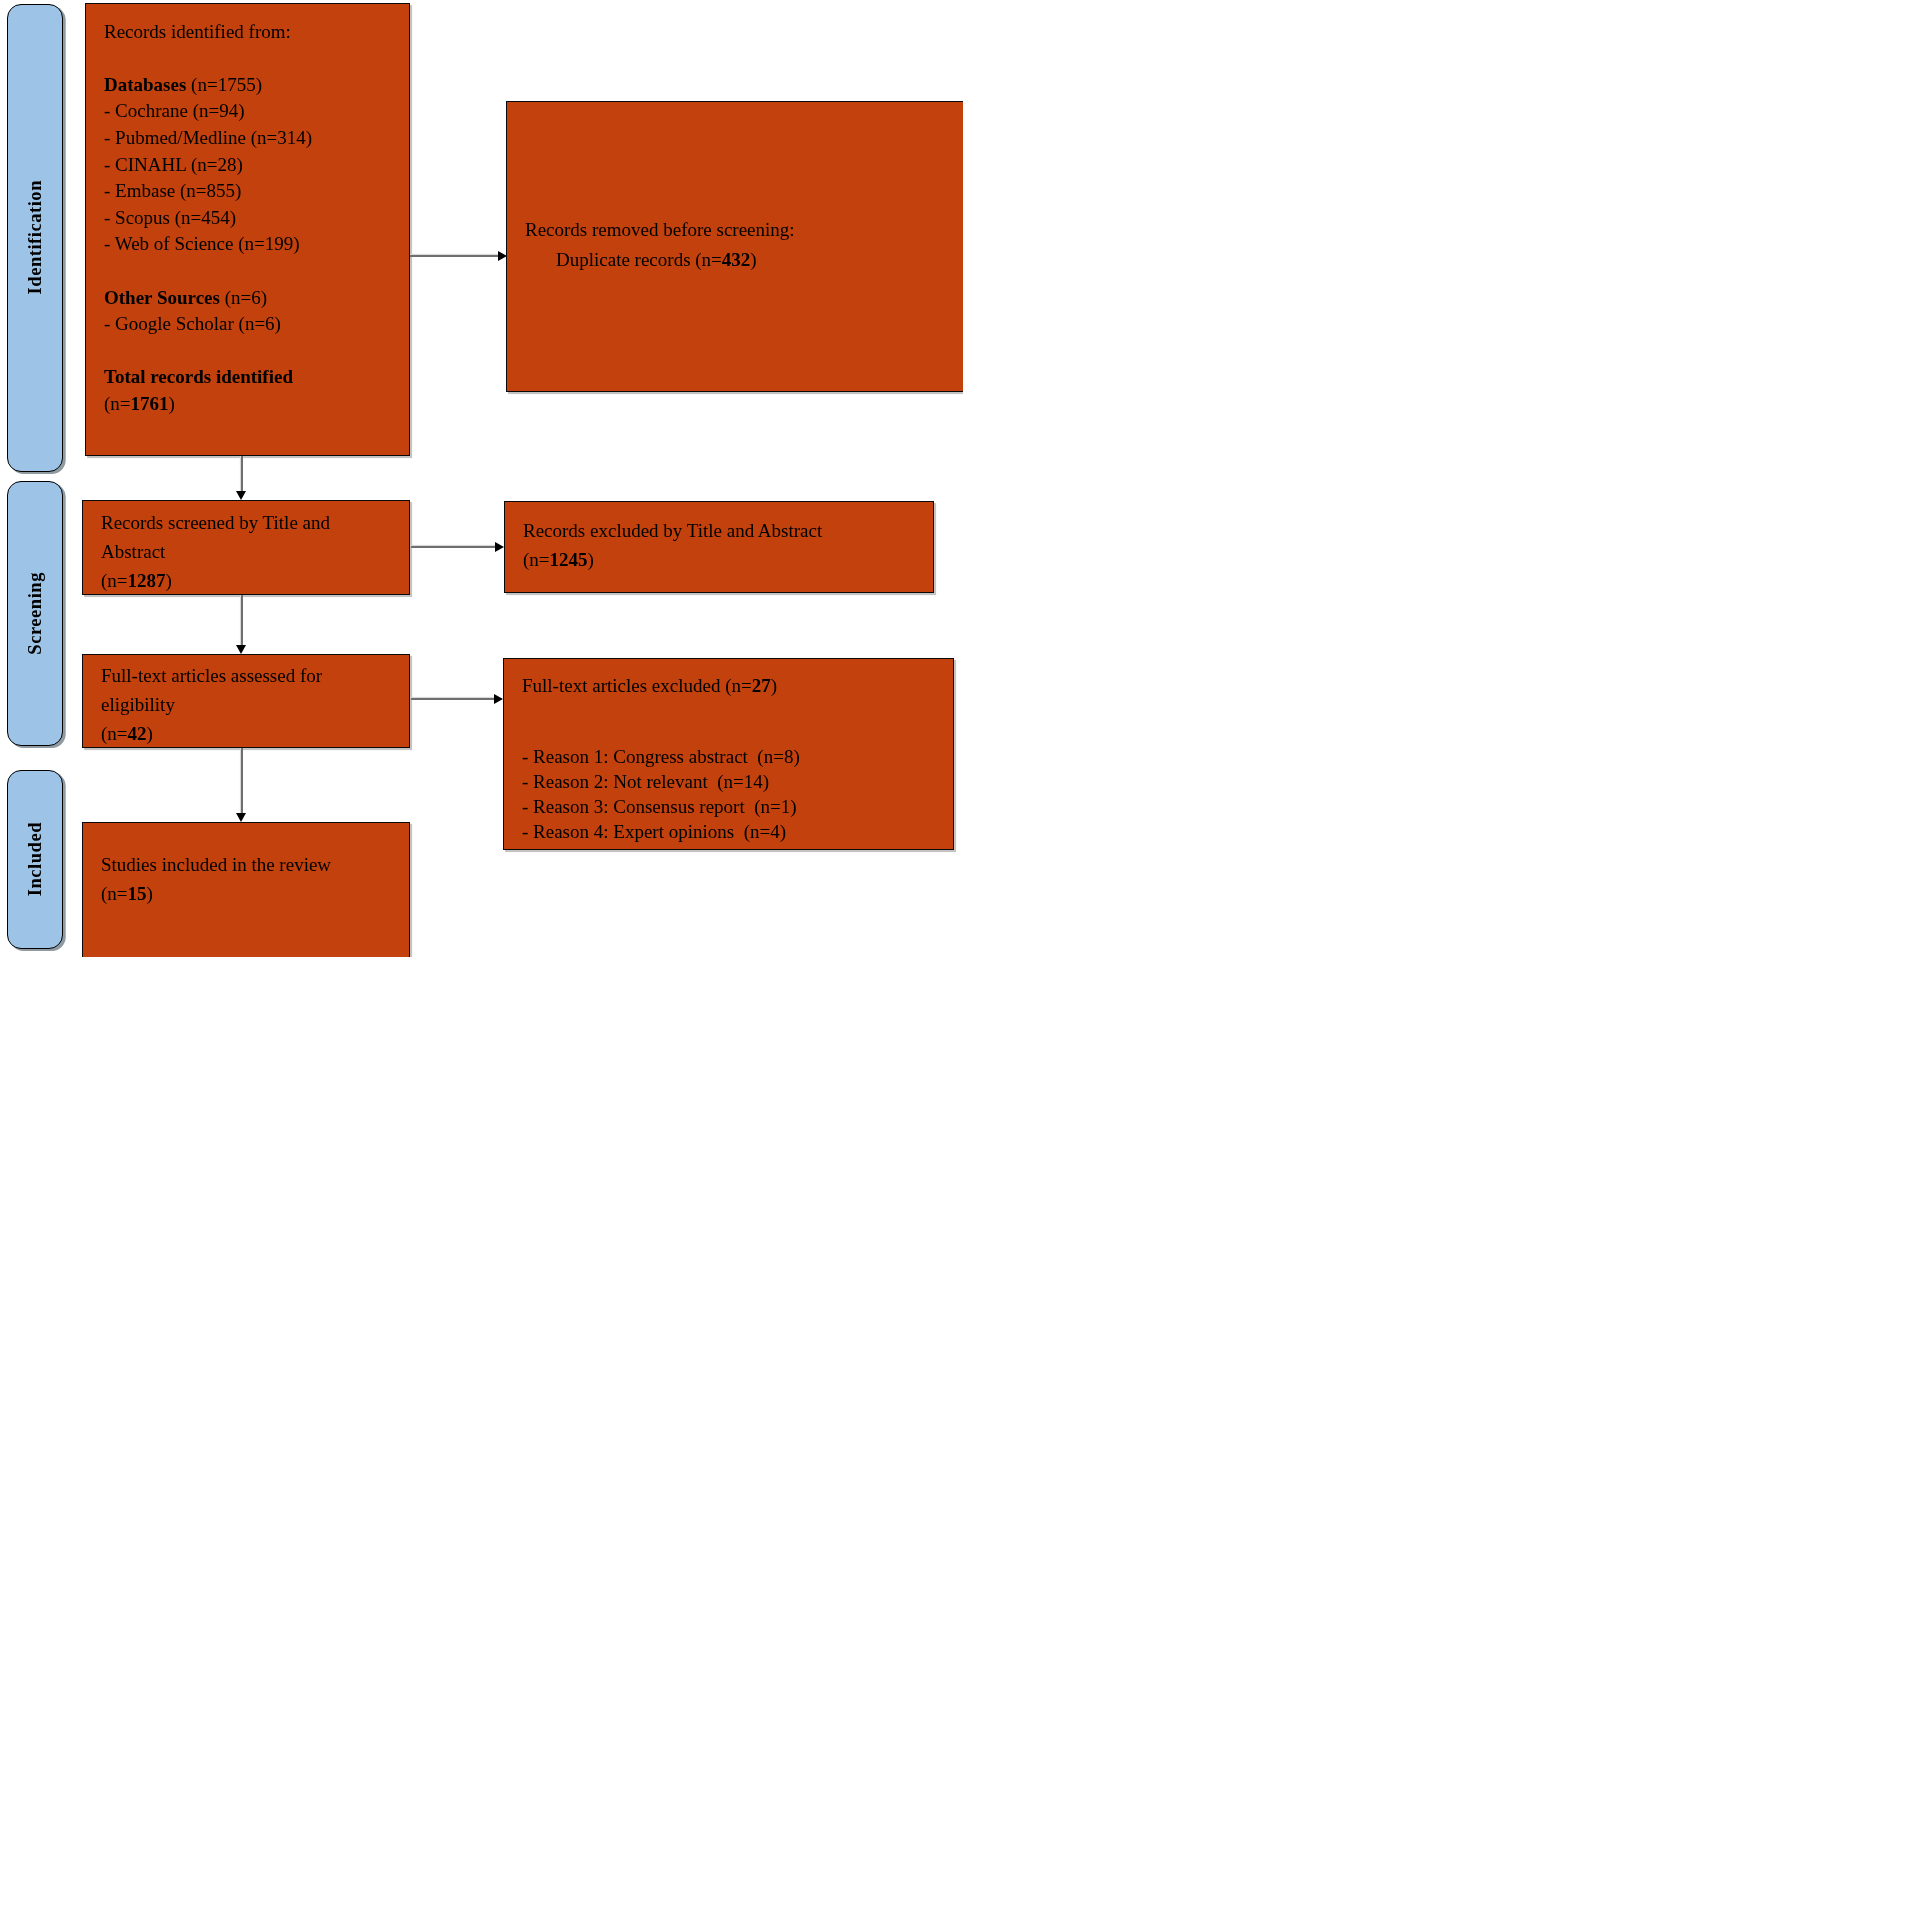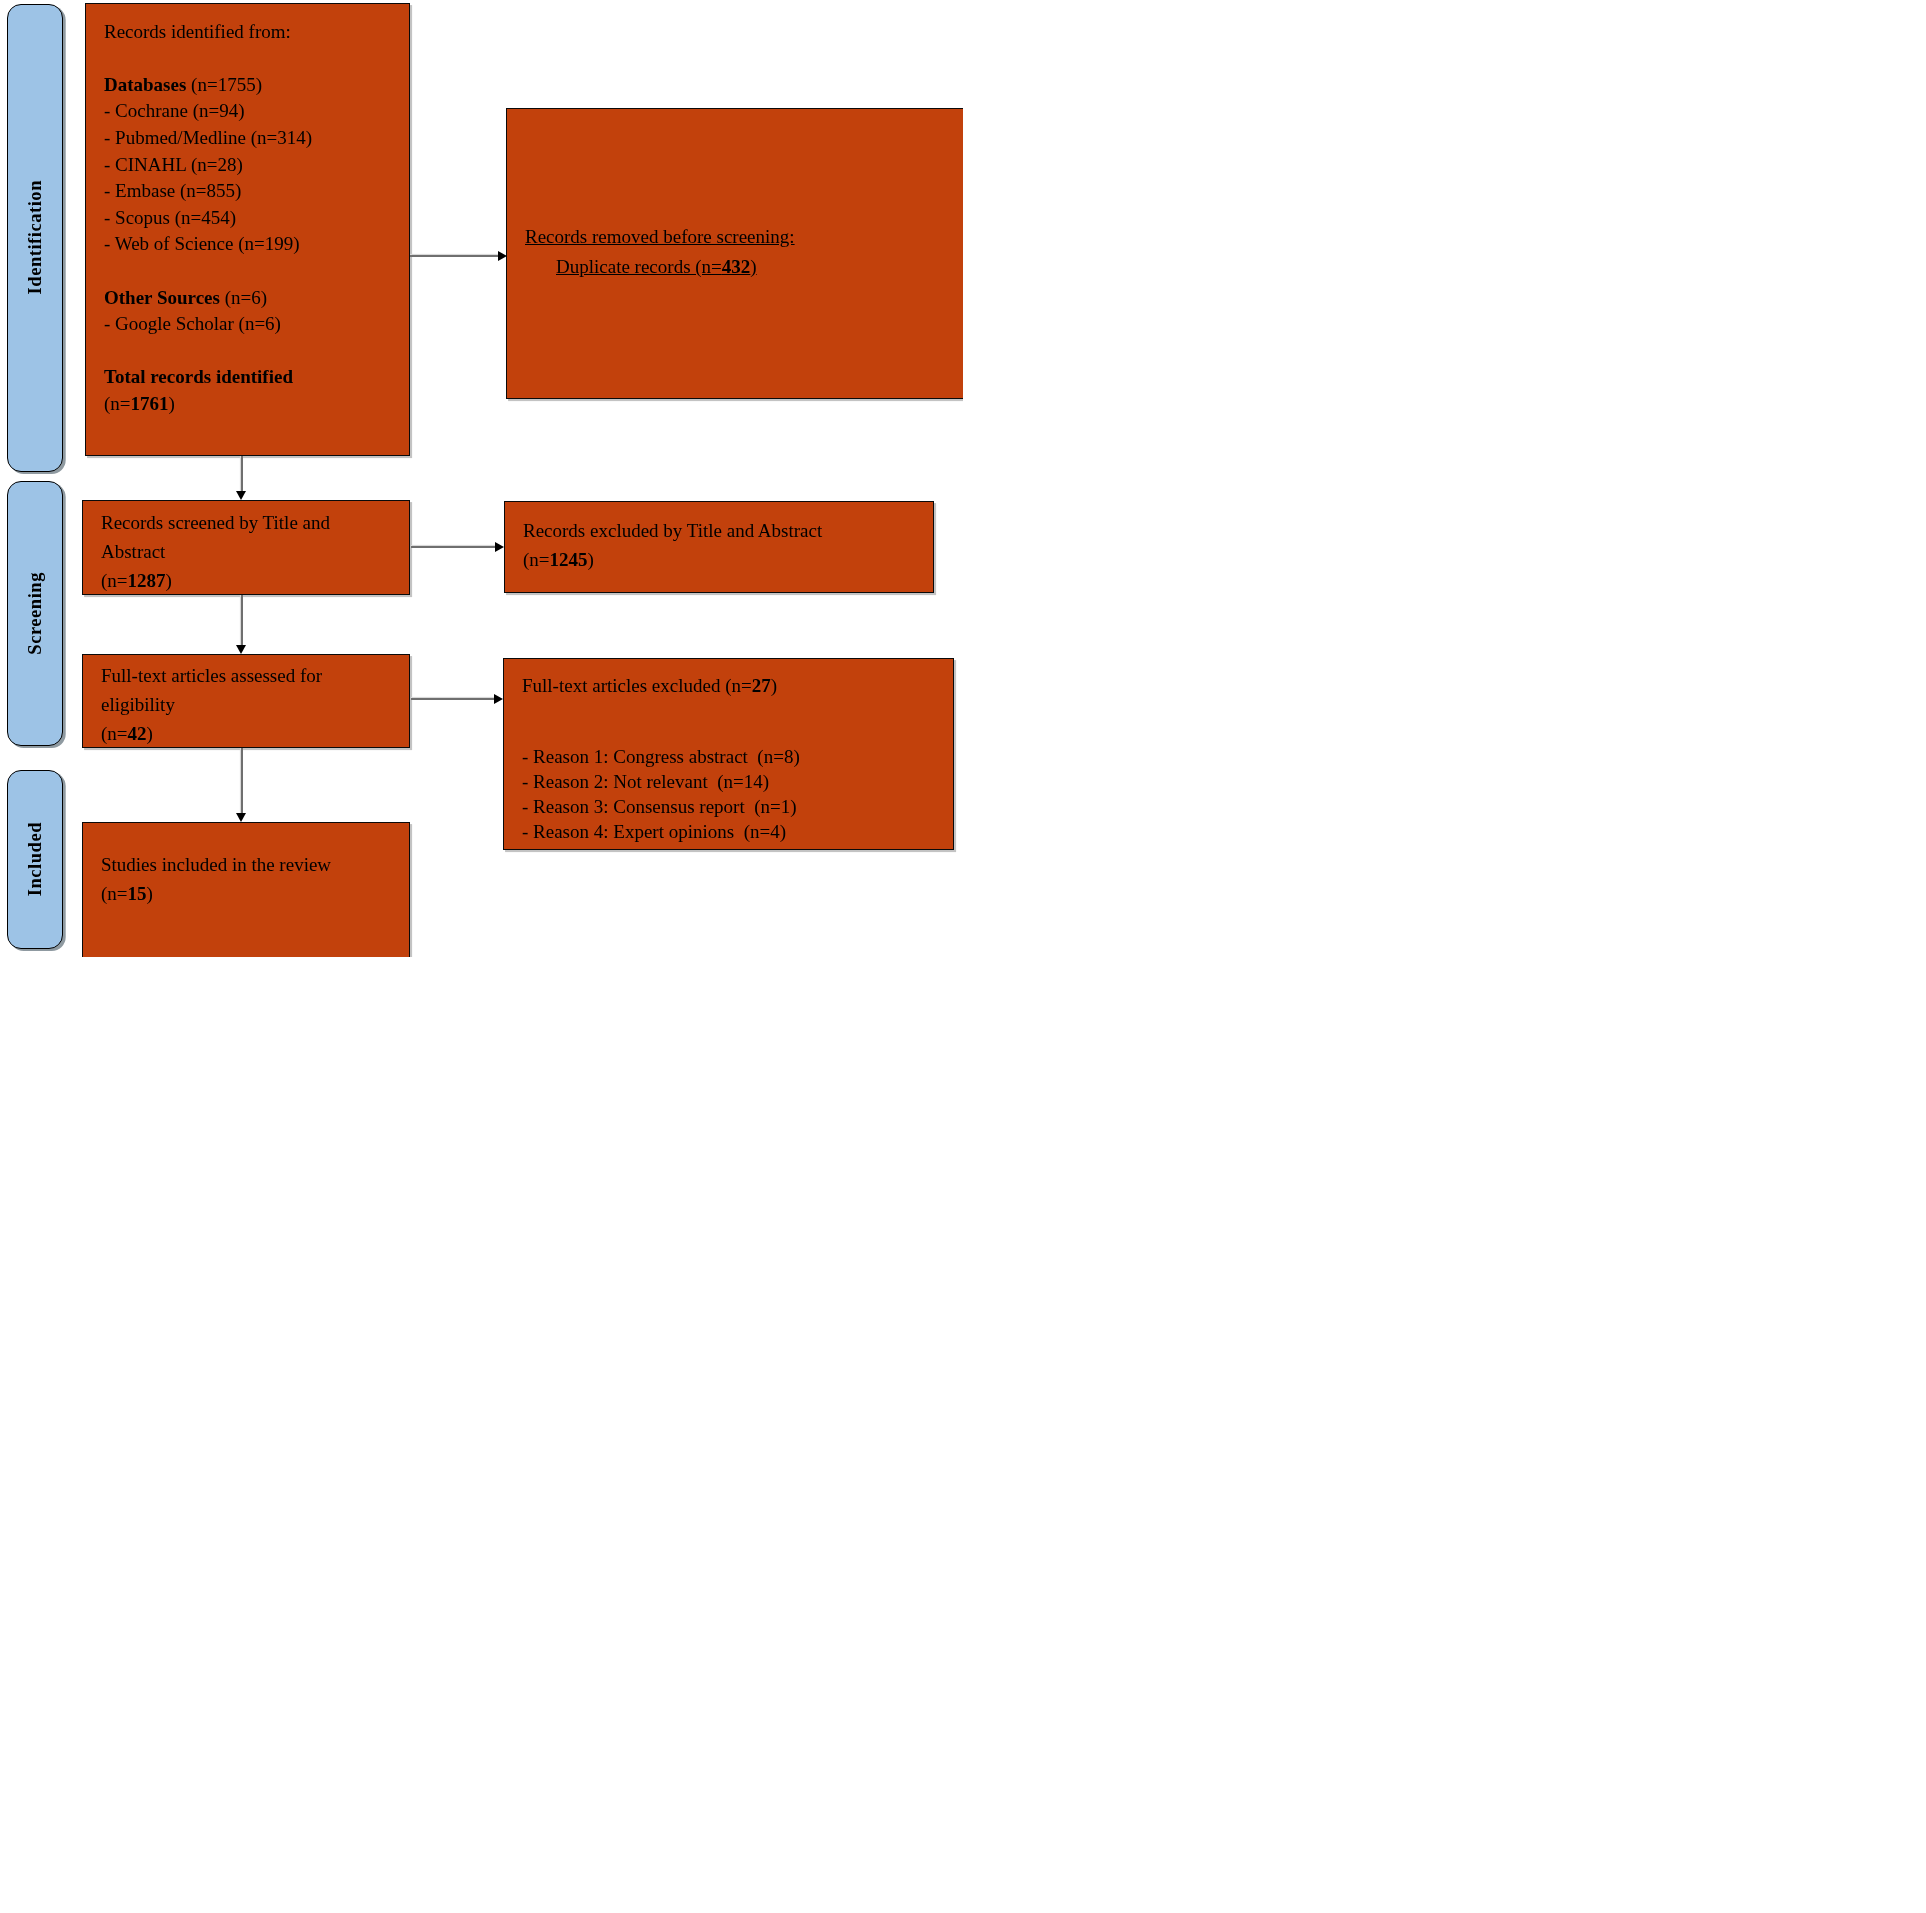--- a/index.html
+++ b/index.html
@@ -46,21 +46,21 @@
   .flowbox .line { white-space:pre-wrap; }
   .flowbox .line span.bold { font-weight:bold; }
   .flowbox .line.blank { height:26.6px; }
   .flowbox .line.indent { padding-left:31px; }
 
   #box-identified { left:85px; top:2.7px;    width:325px; height:453px; padding:15px 10.6px 0 18px; }
   #box-screened   { left:82px; top:500px;  width:328px; height:95px; padding:7.4px 10.6px 0 18px; line-height:29px; }
   #box-assessed   { left:82px; top:654px; width:328px; height:94px; padding:6.4px 10.6px 0 18px; line-height:29px; }
   #box-included   { left:82px; top:822px; width:328px; height:156px; padding:26.6px 10.6px 0 18px; line-height:29px; }
 
-  #box-removed    { left:506px; top:108px;  width:484px; height:291px; padding:113px 12.8px 0 18px; line-height:30px;text-decoration:underline; }
+  #box-removed    { left:506px; top:101px;  width:484px; height:291px; padding:113px 12.8px 0 18px; line-height:30px; }
   #box-excluded   { left:504px; top:501px;  width:430px; height:92px; padding:14px 12.8px 0 18px;  line-height:29px; }
   #box-ft-excluded{ left:503px; top:658px; width:451px; height:192px; padding:14px 12.8px 0 18px;  line-height:25px; }
   #box-ft-excluded .line.blank { height:46px; }
 
   
   .shaft-h { position:absolute; height:2.1px; background:#6f6f6f; box-shadow:0 -1.1px 0 #d9d9d9; }
   .shaft-v { position:absolute; width:2.1px;  background:#6f6f6f; box-shadow:-1.1px 0 0 #d9d9d9; }
   .head-right {
     position:absolute; width:0; height:0;
     border-top:5.9px solid transparent;

